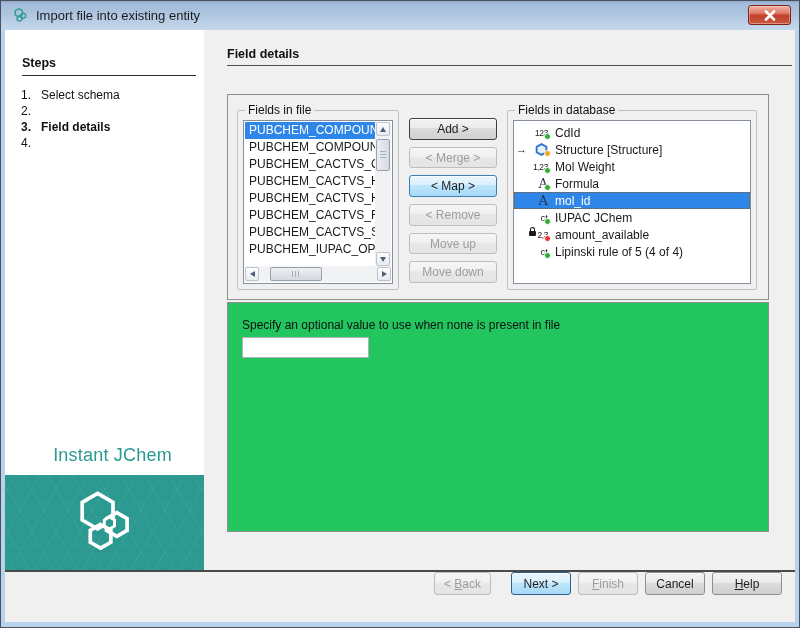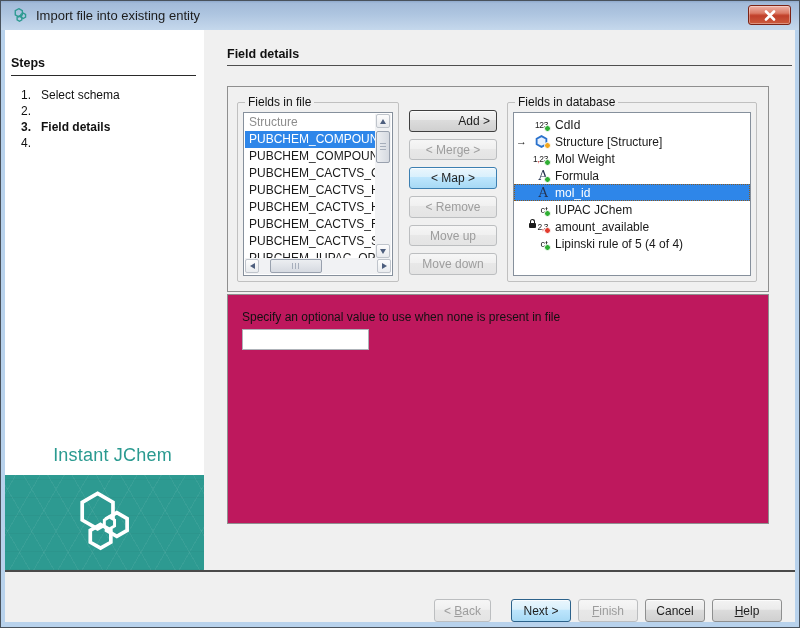--- a/index.html
+++ b/index.html
@@ -22,43 +22,43 @@
     position:absolute;right:8px;top:4px;width:43px;height:20px;
     border:1px solid #7c2315;border-radius:3px;padding:0;cursor:pointer;
     background:linear-gradient(180deg,#f0b2a6,#db7a66 40%,#c74a33 50%,#c0402c 55%,#cc5a3c);
     box-shadow:inset 0 0 0 1px rgba(255,255,255,.35);
     display:flex;align-items:center;justify-content:center;
   }
   
   .body-wrap{flex:1;min-height:0;border:solid #b8d2ec;border-width:0 4px 5px 4px;display:flex;flex-direction:column;background:#f0f0f0;}
   .content-row{flex:1;min-height:0;display:flex;}
   .footer-sep{height:2px;background:#4a4a4a;flex:none;}
-  .footer{height:50px;flex:none;background:#f0f0f0;display:flex;align-items:flex-end;justify-content:flex-end;gap:7px;padding-right:13px;}
+  .footer{height:50px;flex:none;background:#f0f0f0;display:flex;align-items:flex-start;justify-content:flex-end;gap:7px;padding-right:13px;}
   
   .steps-panel{width:199px;flex:none;background:#fff;position:relative;}
-  .steps-heading{font-weight:bold;font-size:12.5px;color:#111;margin:26px 8px 0 6px;padding-bottom:5px;border-bottom:1px solid #2a2a2a;}
+  .steps-heading{font-weight:bold;font-size:12.5px;color:#111;margin:26px 8px 0 17px;padding-bottom:5px;border-bottom:1px solid #2a2a2a;}
   .steps-list{margin:12px 6px 0 14px;}
   .step-row{display:flex;font-size:12px;line-height:15px;color:#111;margin-bottom:1px;}
   .step-num{width:22px;flex:none;padding-left:2px;}
   .step-lbl{width:148px;}
   .step-row.current{font-weight:bold;}
   .branding{position:absolute;bottom:104px;left:0;right:0;text-align:center;font-size:18px;color:#2a9a90;letter-spacing:.2px;padding-left:16px;}
   .teal-banner{
     position:absolute;bottom:0;left:0;right:0;height:95px;background:#2d9a91;
     background-image:
       repeating-linear-gradient(60deg,rgba(255,255,255,.055) 0 1px,transparent 1px 21px),
       repeating-linear-gradient(-60deg,rgba(255,255,255,.055) 0 1px,transparent 1px 21px),
       repeating-linear-gradient(0deg,rgba(0,0,0,.03) 0 1px,transparent 1px 18px);
     display:flex;align-items:center;justify-content:center;
   }
   
   .main-panel{flex:1;background:#f0f0f0;padding:17px 3px 0 23px;position:relative;min-width:0;}
   .main-heading{font-weight:bold;font-size:12.5px;color:#111;padding-bottom:4px;border-bottom:1px solid #4f4f4f;}
-  .upper-panel{margin:20px 23px 0 0;height:206px;border:1px solid #8f8f8f;background:#f0f0f0;display:flex;padding:9px;}
-  .lower-panel{margin:2px 23px 0 0;height:230px;border:1px solid #8f8f8f;background:#be185d;padding:15px 14px;}
+  .upper-panel{margin:28px 23px 0 0;height:206px;border:1px solid #8f8f8f;background:#f0f0f0;display:flex;padding:9px;}
+  .lower-panel{margin:2px 23px 0 0;height:230px;border:1px solid #8f8f8f;background:#22c55e;padding:15px 14px;}
   
   .group{position:relative;border:1px solid #c0c0c0;border-radius:2px;margin-top:6px;height:180px;}
   .grp-file{width:162px;flex:none;}
   .grp-db{width:250px;flex:none;}
   .group-label{position:absolute;top:-8px;left:7px;background:#f0f0f0;padding:0 3px;font-size:12px;line-height:15px;color:#111;}
   .listbox{position:absolute;left:5px;right:5px;top:9px;bottom:5px;background:#fff;border:1px solid #86909c;}
   
   .fl-rows{position:absolute;top:1px;left:1px;right:17px;bottom:17px;overflow:hidden;}
   .fl-row{height:17px;line-height:17px;font-size:12px;padding-left:4px;white-space:nowrap;overflow:hidden;color:#1a1a1a;}
   .fl-row.muted{color:#8c8c8c;}
@@ -87,21 +87,21 @@
   .btn{
     font-family:"Liberation Sans","DejaVu Sans",sans-serif;font-size:12px;color:#1e1e1e;
     border:1px solid #8e8f8f;border-radius:3px;height:23px;cursor:pointer;
     background:linear-gradient(180deg,#f3f3f3,#ebebeb 45%,#dcdcdc 46%,#d0d0d0);
     box-shadow:inset 0 1px 0 rgba(255,255,255,.7);padding:0 6px;white-space:nowrap;
   }
   .btn.disabled{color:#9d9d9d;border-color:#bcbec0;box-shadow:none;
     background:linear-gradient(180deg,#f6f6f6,#f0f0f0 45%,#e8e8e8 46%,#e4e4e4);}
   .btn.highlight{border-color:#3c7fb1;
     background:linear-gradient(180deg,#eaf6fd,#d9f0fc 45%,#bee6fd 46%,#a7d9f5);}
-  .btn.focusdark{border-color:#3f3f3f;text-align:right;}
+  .btn.focusdark{border-color:#3f3f3f;}
   .btn-col .btn{margin-bottom:7px;}
   .btn-col .btn:first-child{margin-top:14px;}
   
   .lb-db{padding-top:3px;}
   .db-row{display:flex;align-items:center;height:17px;font-size:12px;color:#1a1a1a;padding-left:2px;white-space:nowrap;}
   .db-row.selected{background:#2e86e9;color:#fff;outline:1px dotted #8a5a20;outline-offset:-1px;}
   .db-arrow{width:11px;flex:none;font-size:11px;line-height:17px;color:#111;}
   .db-row.selected .db-arrow{color:#fff;}
   .db-ic{width:24px;flex:none;position:relative;display:flex;justify-content:flex-end;align-items:center;padding-right:3px;height:100%;}
   .db-lbl{margin-left:4px;}
@@ -183,21 +183,20 @@
 
       <div class="main-panel">
         <div class="main-heading">Field details</div>
 
         <div class="upper-panel">
 
           <div class="group grp-file">
             <span class="group-label">Fields in file</span>
             <div class="listbox">
               <div class="fl-rows" id="file-rows">
-                  <div class="fl-row muted">Structure</div>
                   <div class="fl-row selected">PUBCHEM_COMPOUND_</div>
                   <div class="fl-row">PUBCHEM_COMPOUND_</div>
                   <div class="fl-row">PUBCHEM_CACTVS_CO</div>
                   <div class="fl-row">PUBCHEM_CACTVS_HBO</div>
                   <div class="fl-row">PUBCHEM_CACTVS_HBO</div>
                   <div class="fl-row">PUBCHEM_CACTVS_RO</div>
                   <div class="fl-row">PUBCHEM_CACTVS_SU</div>
                   <div class="fl-row">PUBCHEM_IUPAC_OPEN</div>
                 </div>
               <div class="sb-v">

